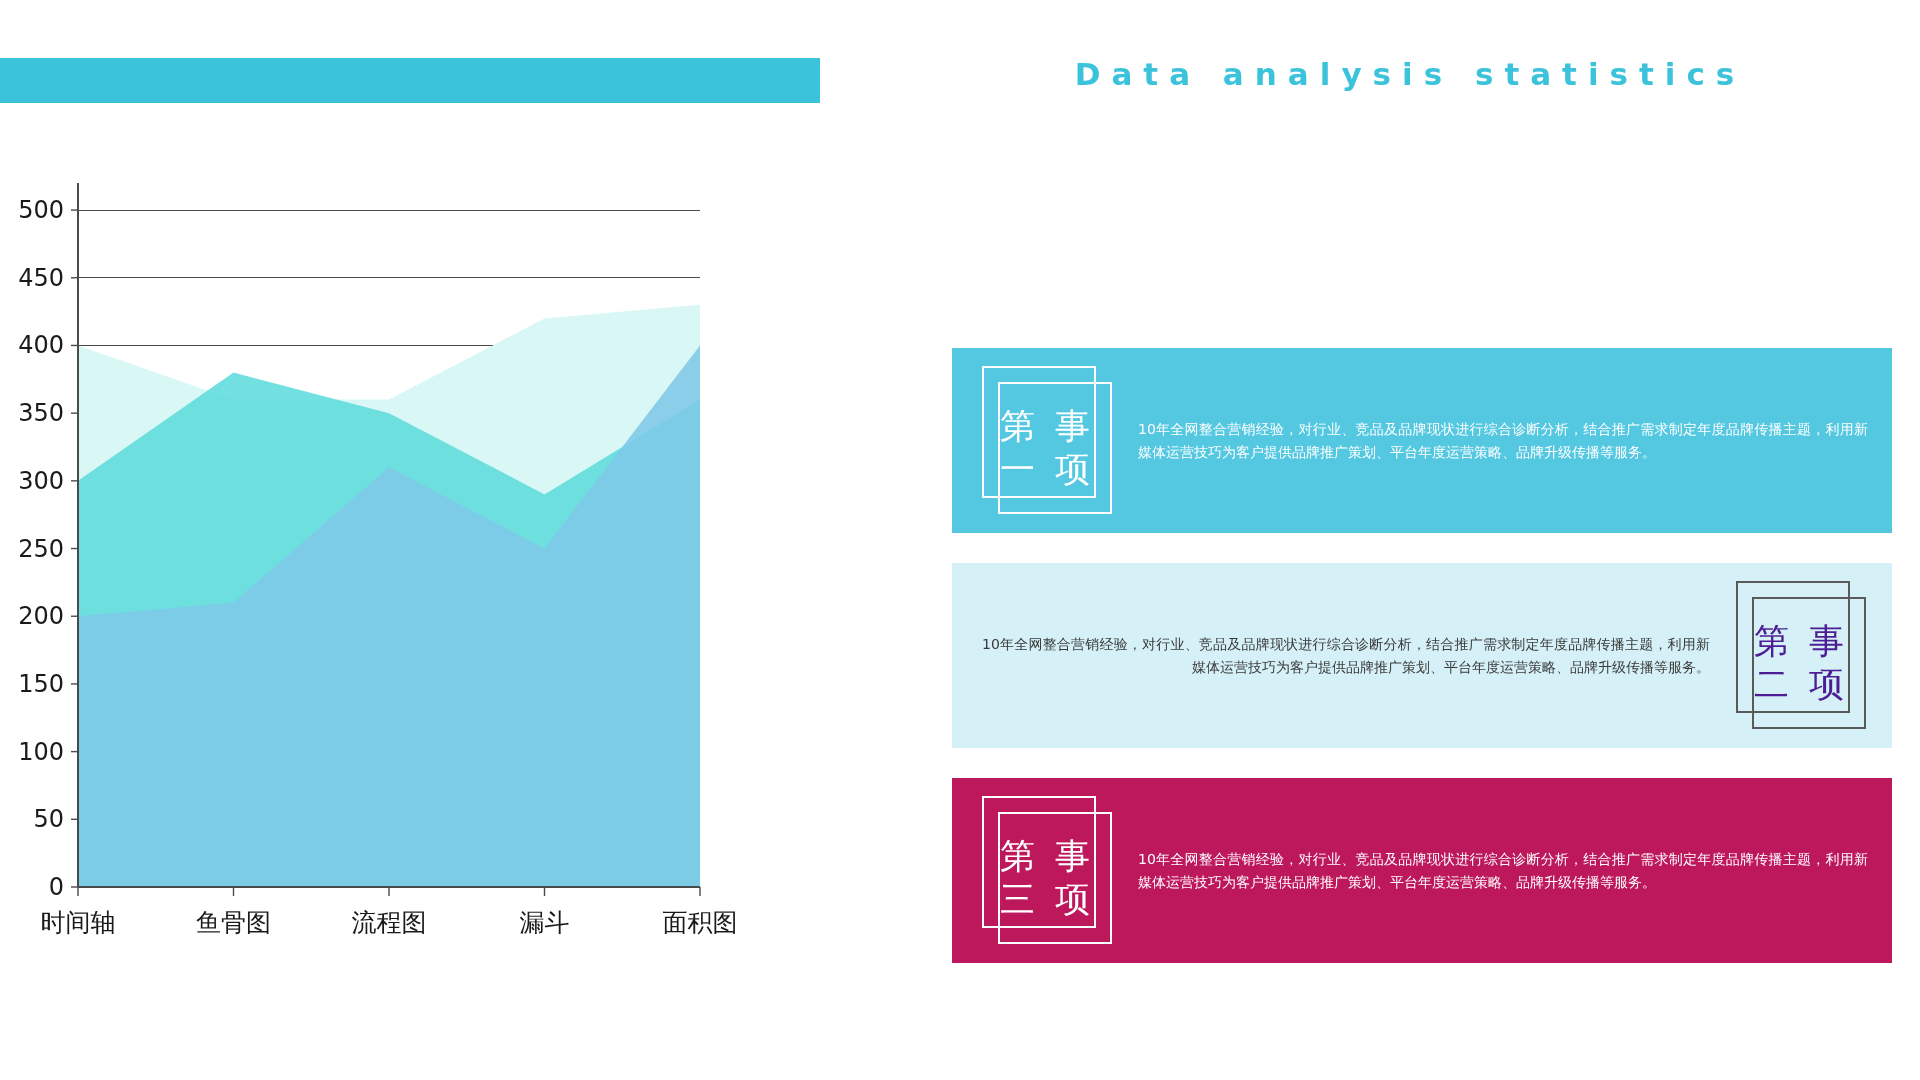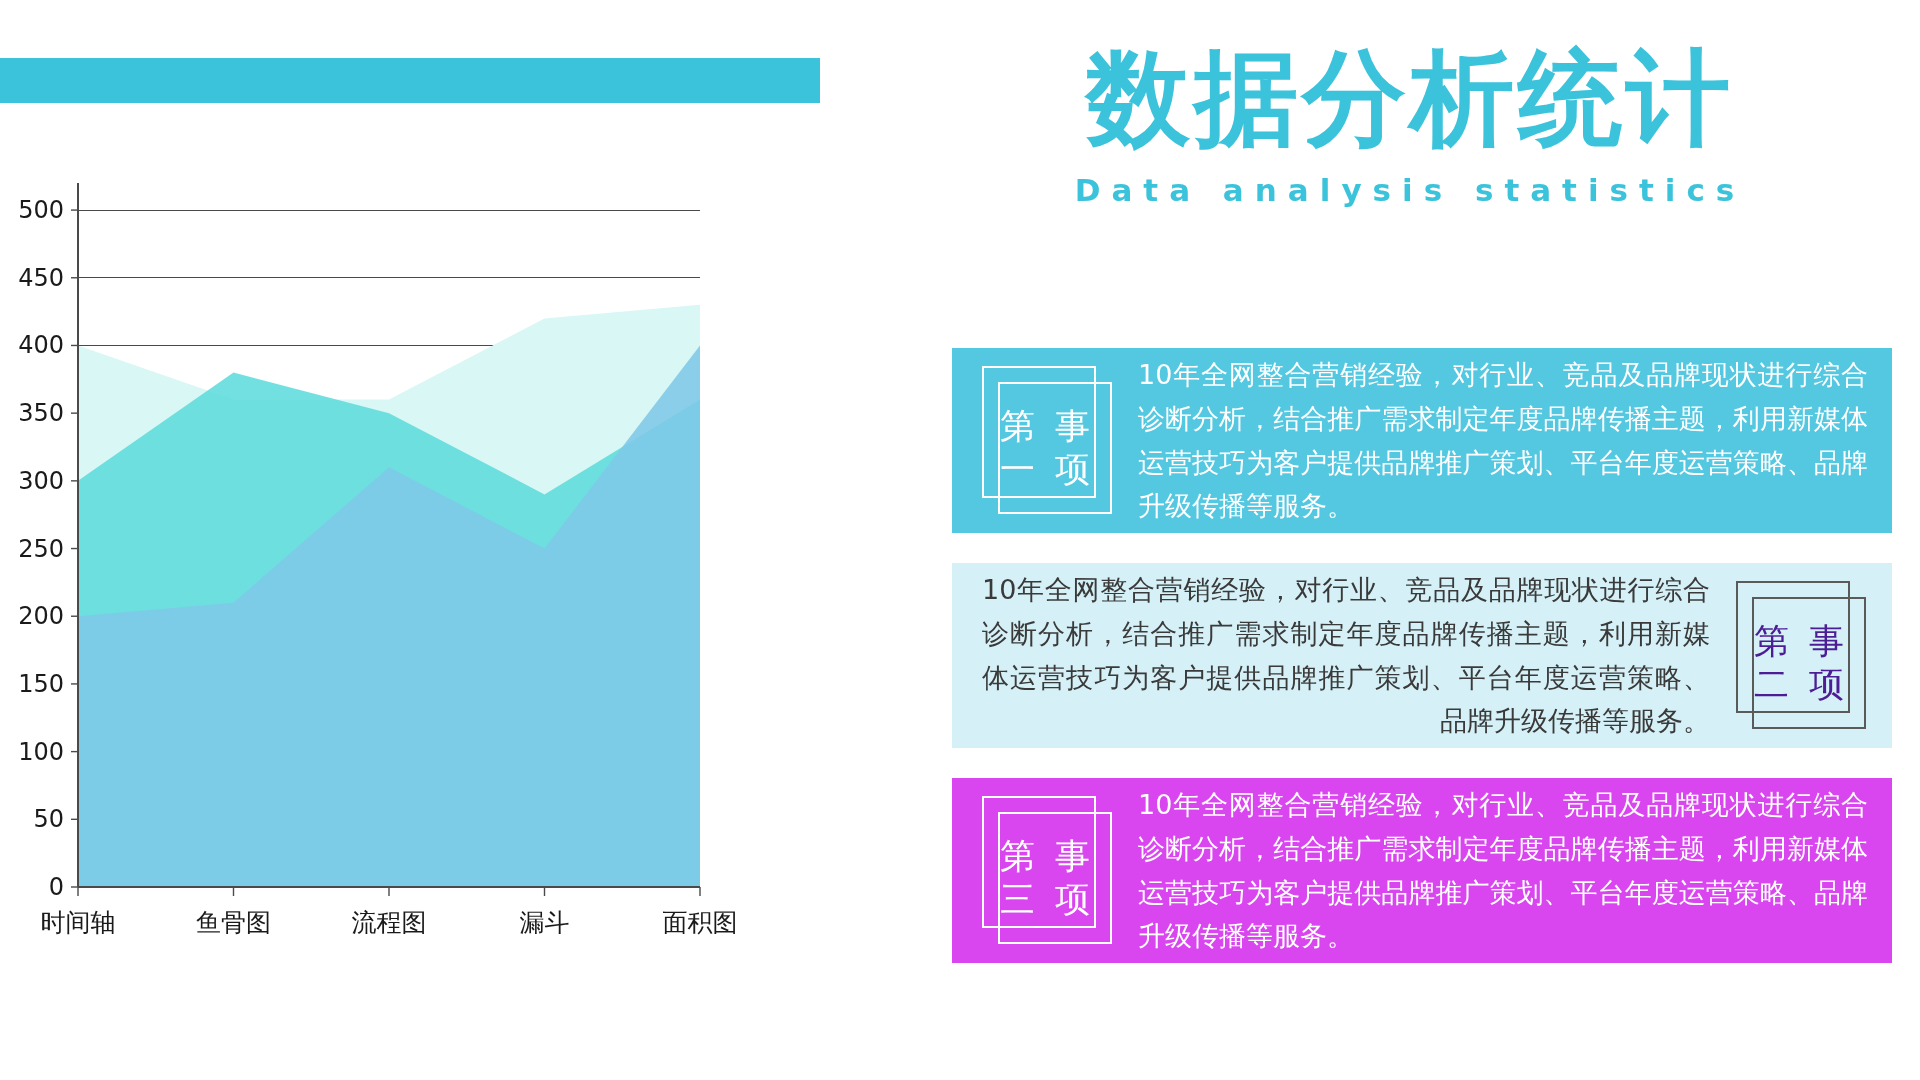--- a/index.html
+++ b/index.html
@@ -69,21 +69,21 @@
   .badge-white .badge-back,  .badge-white .badge-front  { border-color: #ffffff; }
   .badge-dark  .badge-back,  .badge-dark  .badge-front  { border-color: #5a5a5a; }
   .badge-line {
     font-size: 35px; font-weight: 500; line-height: 1.22;
     font-family: "DejaVu Sans", sans-serif; letter-spacing: 1px;
   }
   .badge-white .badge-line { color: #ffffff; }
   .badge-dark  .badge-line { color: #4c1d95; }
 
   .card-body {
-    flex: 1 1 auto; font-size: 27px; line-height: 1.62;
+    flex: 1 1 auto; font-size: 14px; line-height: 1.62;
     font-family: "DejaVu Sans", sans-serif;
   }
   .body-white { color: #ffffff; padding-left: 24px; text-align: justify; }
   .body-dark  { color: #3a3a3a; padding-right: 26px; text-align: justify; text-align-last: right; }
 </style>
 </head>
 <body>
 
 <div id="root">
 
@@ -151,21 +151,20 @@
             <text x="700" y="756" text-anchor="middle" font-size="25" fill="#1a1a1a" font-family="&quot;DejaVu Sans&quot;, sans-serif">面积图</text>
           </g>
       </svg>
     </div>
 
   </div>
 
   <div id="right-panel">
 
     <div id="title-area">
-      <div id="main-title" style="color: rgb(60, 195, 220);">数据分析统计</div>
       <div id="sub-title" style="color: rgb(60, 195, 220);">Data analysis statistics</div>
     </div>
 
     <div class="card card-filled" id="card-1" style="background: rgb(84, 200, 224);">
       <div class="badge badge-white">
         <div class="badge-back"></div>
         <div class="badge-front">
           <span class="badge-line">第一</span>
           <span class="badge-line">事项</span>
         </div>
@@ -177,21 +176,21 @@
       <div class="card-body body-dark">10年全网整合营销经验，对行业、竞品及品牌现状进行综合诊断分析，结合推广需求制定年度品牌传播主题，利用新媒体运营技巧为客户提供品牌推广策划、平台年度运营策略、品牌升级传播等服务。</div>
       <div class="badge badge-dark">
         <div class="badge-back"></div>
         <div class="badge-front">
           <span class="badge-line">第二</span>
           <span class="badge-line">事项</span>
         </div>
       </div>
     </div>
 
-    <div class="card card-filled" id="card-3" style="background: #d946ef;">
+    <div class="card card-filled" id="card-3" style="background: #be185d;">
       <div class="badge badge-white">
         <div class="badge-back"></div>
         <div class="badge-front">
           <span class="badge-line">第三</span>
           <span class="badge-line">事项</span>
         </div>
       </div>
       <div class="card-body body-white">10年全网整合营销经验，对行业、竞品及品牌现状进行综合诊断分析，结合推广需求制定年度品牌传播主题，利用新媒体运营技巧为客户提供品牌推广策划、平台年度运营策略、品牌升级传播等服务。</div>
     </div>
 

